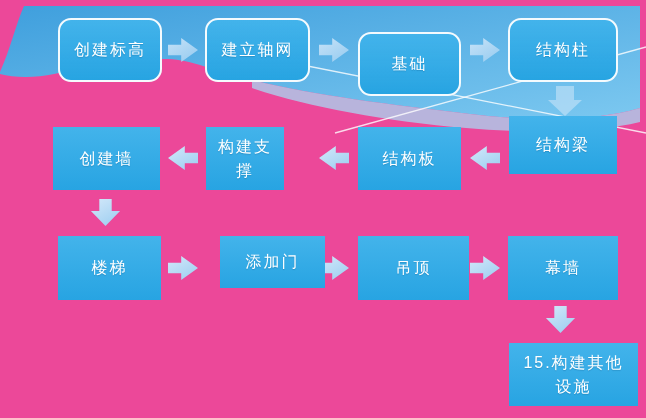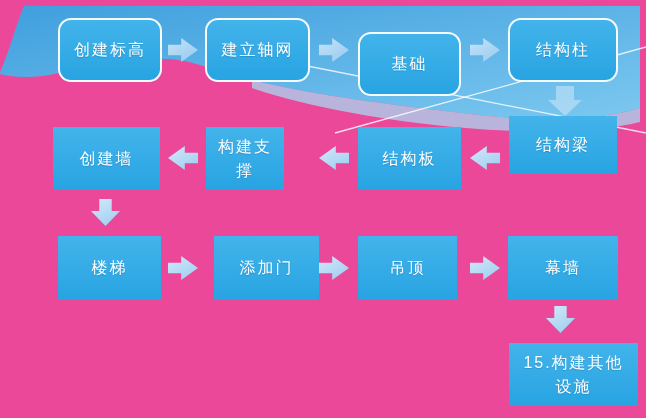--- a/index.html
+++ b/index.html
@@ -92,25 +92,25 @@
   <div class="node" style="left:509px;top:116px;width:108px;height:58px">
     <span class="lbl">结构梁</span>
   </div>
 
   <div class="arrow down" style="left:90px;top:199px"></div>
 
   <div class="node" style="left:58px;top:236px;width:103px;height:64px">
     <span class="lbl">楼梯</span>
   </div>
   <div class="arrow right" style="left:168px;top:255px"></div>
-  <div class="node" style="left:214px;top:236px;width:105px;height:64px">
+  <div class="node" style="left:220px;top:236px;width:105px;height:52px">
     <span class="lbl">添加门</span>
   </div>
   <div class="arrow right" style="left:319px;top:255px"></div>
-  <div class="node" style="left:358px;top:236px;width:99px;height:64px">
+  <div class="node" style="left:358px;top:236px;width:111px;height:64px">
     <span class="lbl">吊顶</span>
   </div>
   <div class="arrow right" style="left:470px;top:255px"></div>
   <div class="node" style="left:508px;top:236px;width:110px;height:64px">
     <span class="lbl">幕墙</span>
   </div>
 
   <div class="arrow down" style="left:545px;top:306px"></div>
 
   <div class="node" style="left:509px;top:343px;width:129px;height:63px">

